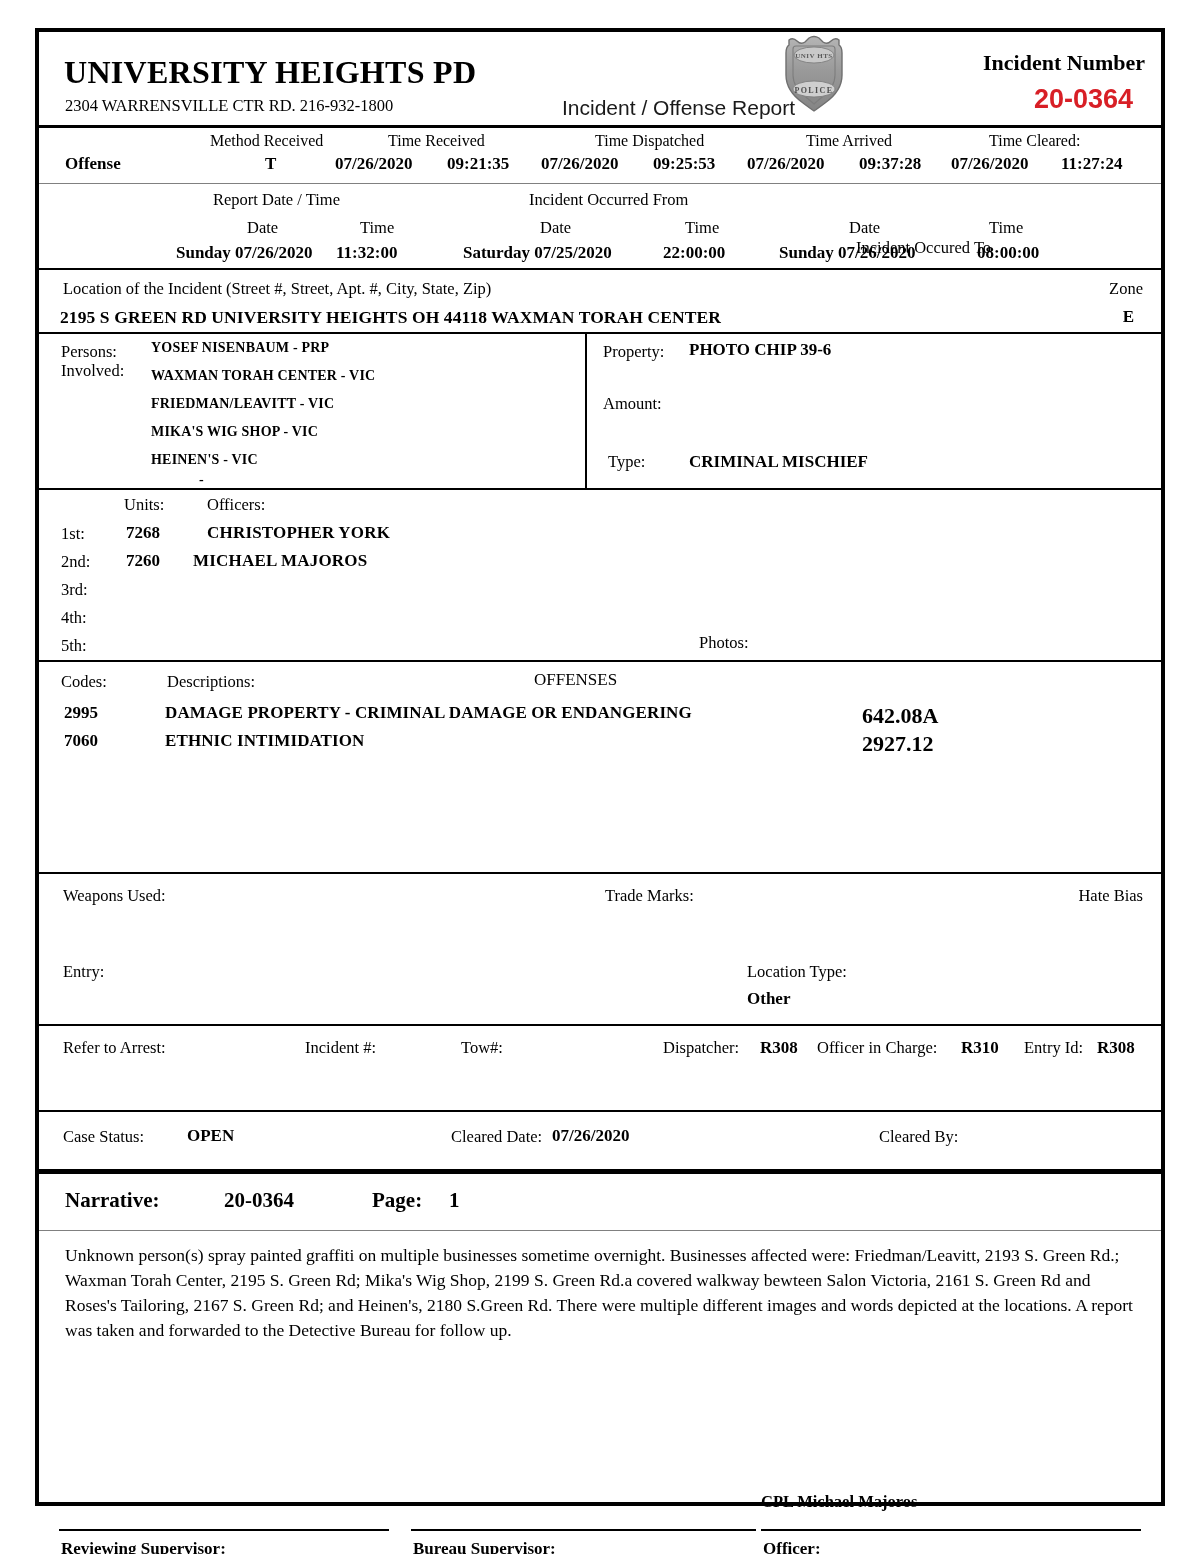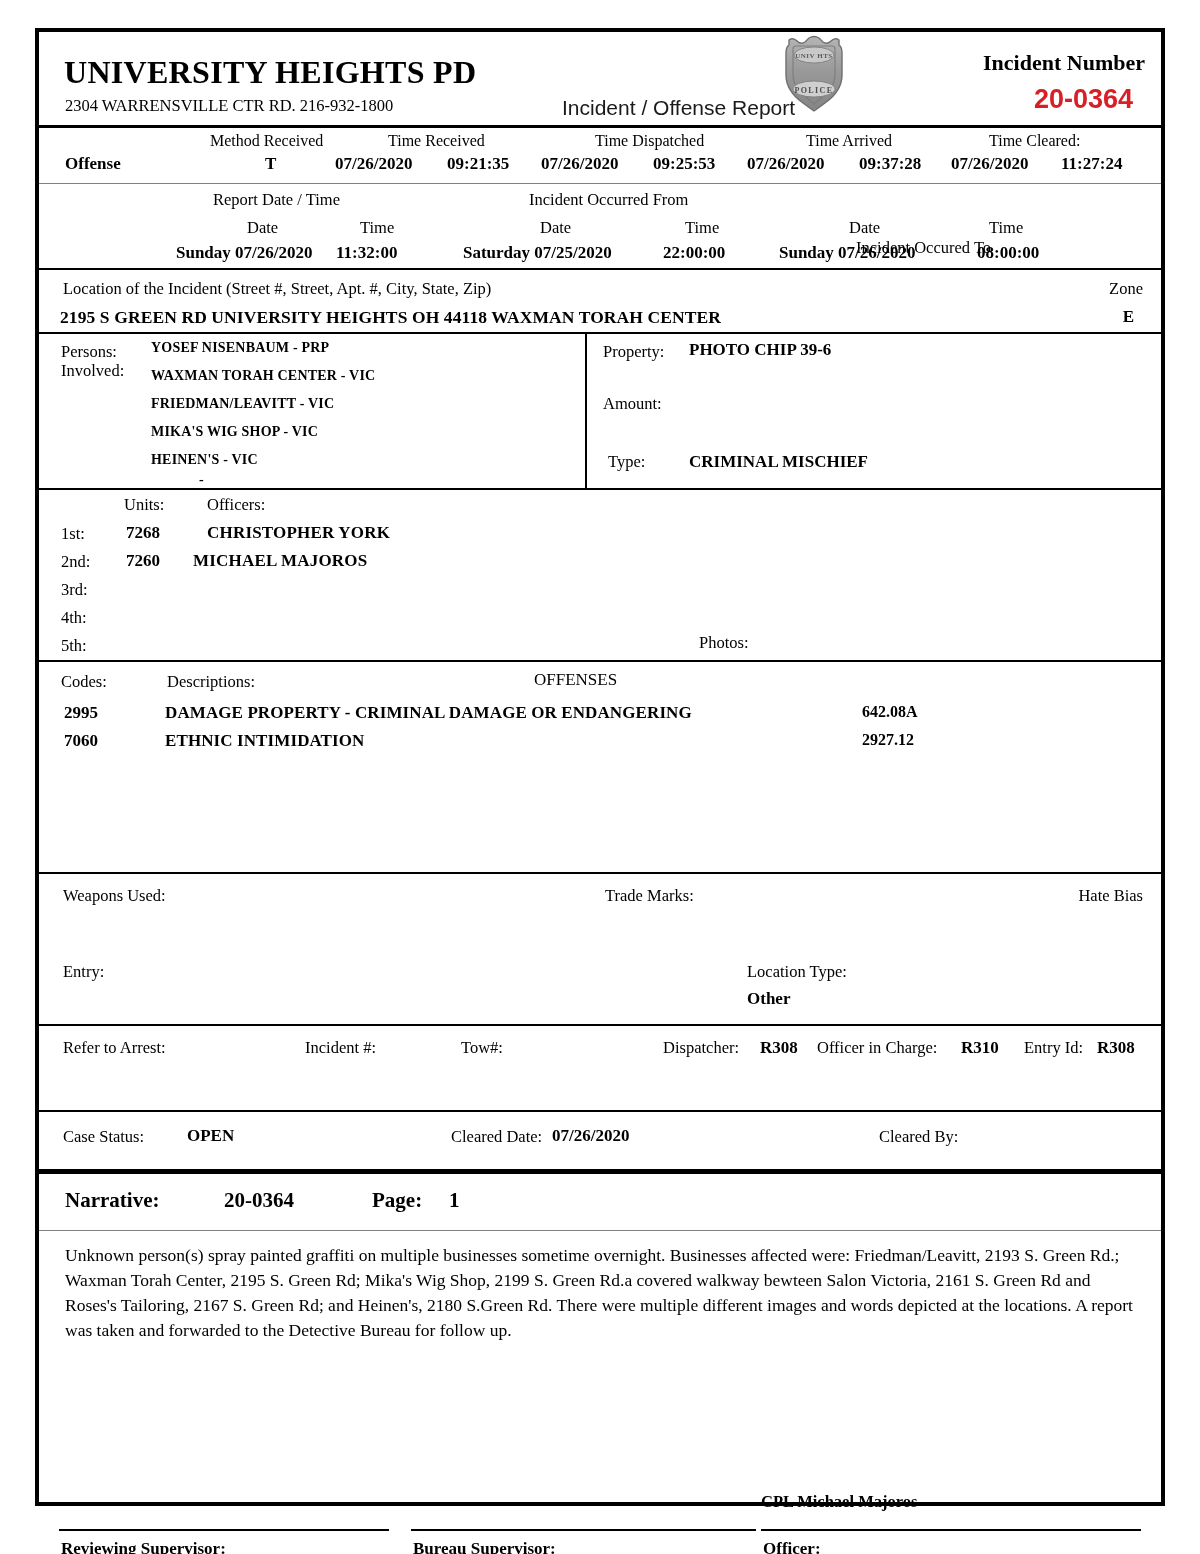--- a/index.html
+++ b/index.html
@@ -105,21 +105,21 @@
 
   
   .offenses { position: relative; height: 210px; }
   .off-title {
     position: absolute;
     left: 495px; top: 8px;
     font-size: 17px;
   }
   .off-code { font-size: 17px; font-weight: bold; }
   .off-desc { font-size: 17px; font-weight: bold; letter-spacing: 0.1px; }
-  .off-stat { font-size: 16px; font-weight: bold; }
+  .off-stat { font-size: 22px; font-weight: bold; }
 
   
   .weap { position: relative; height: 150px; }
 
   
   .arrest { position: relative; height: 84px; }
 
   
   .status { position: relative; height: 57px; }
 

